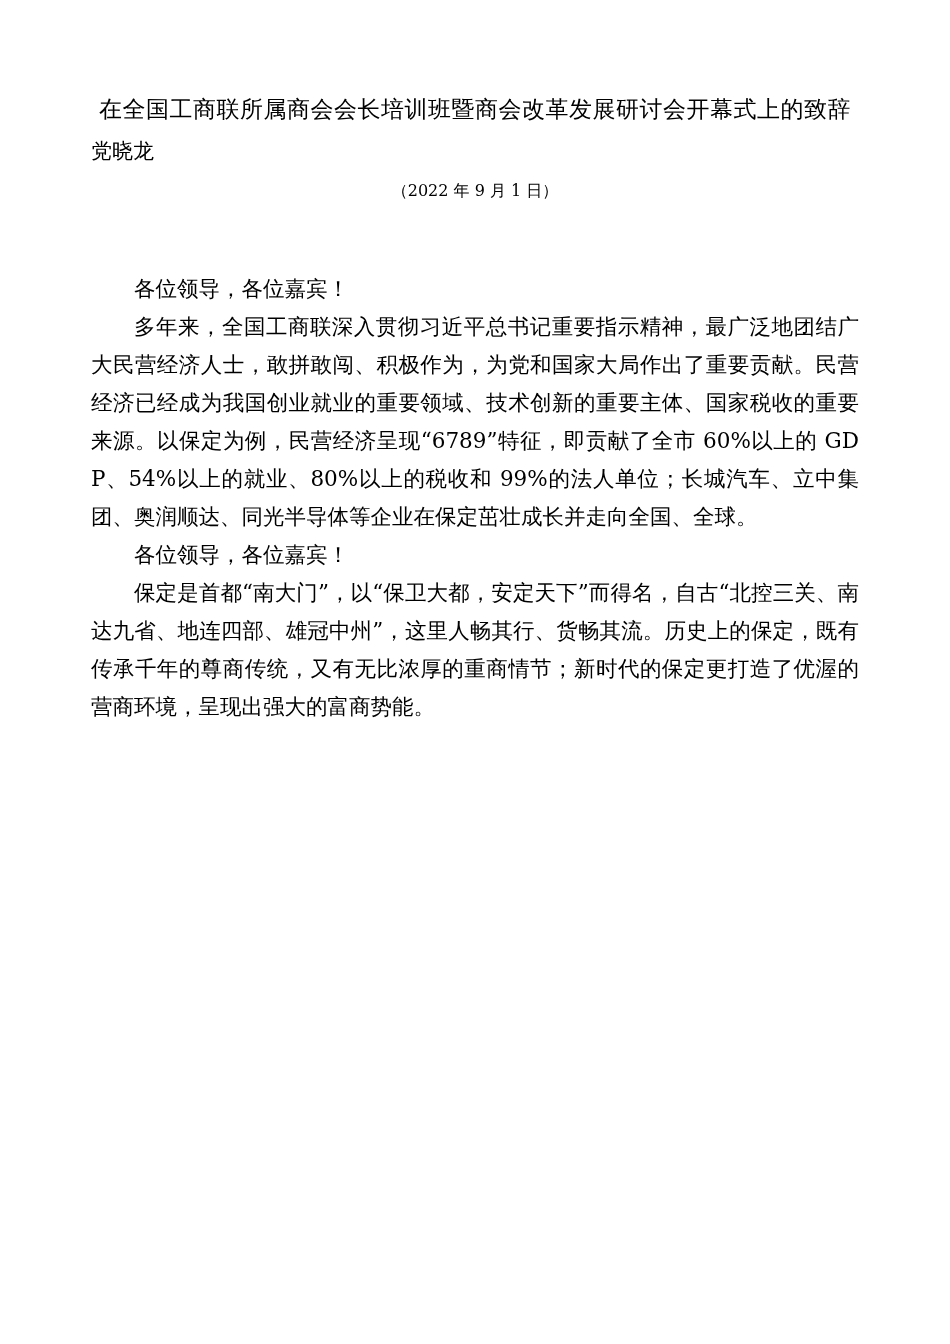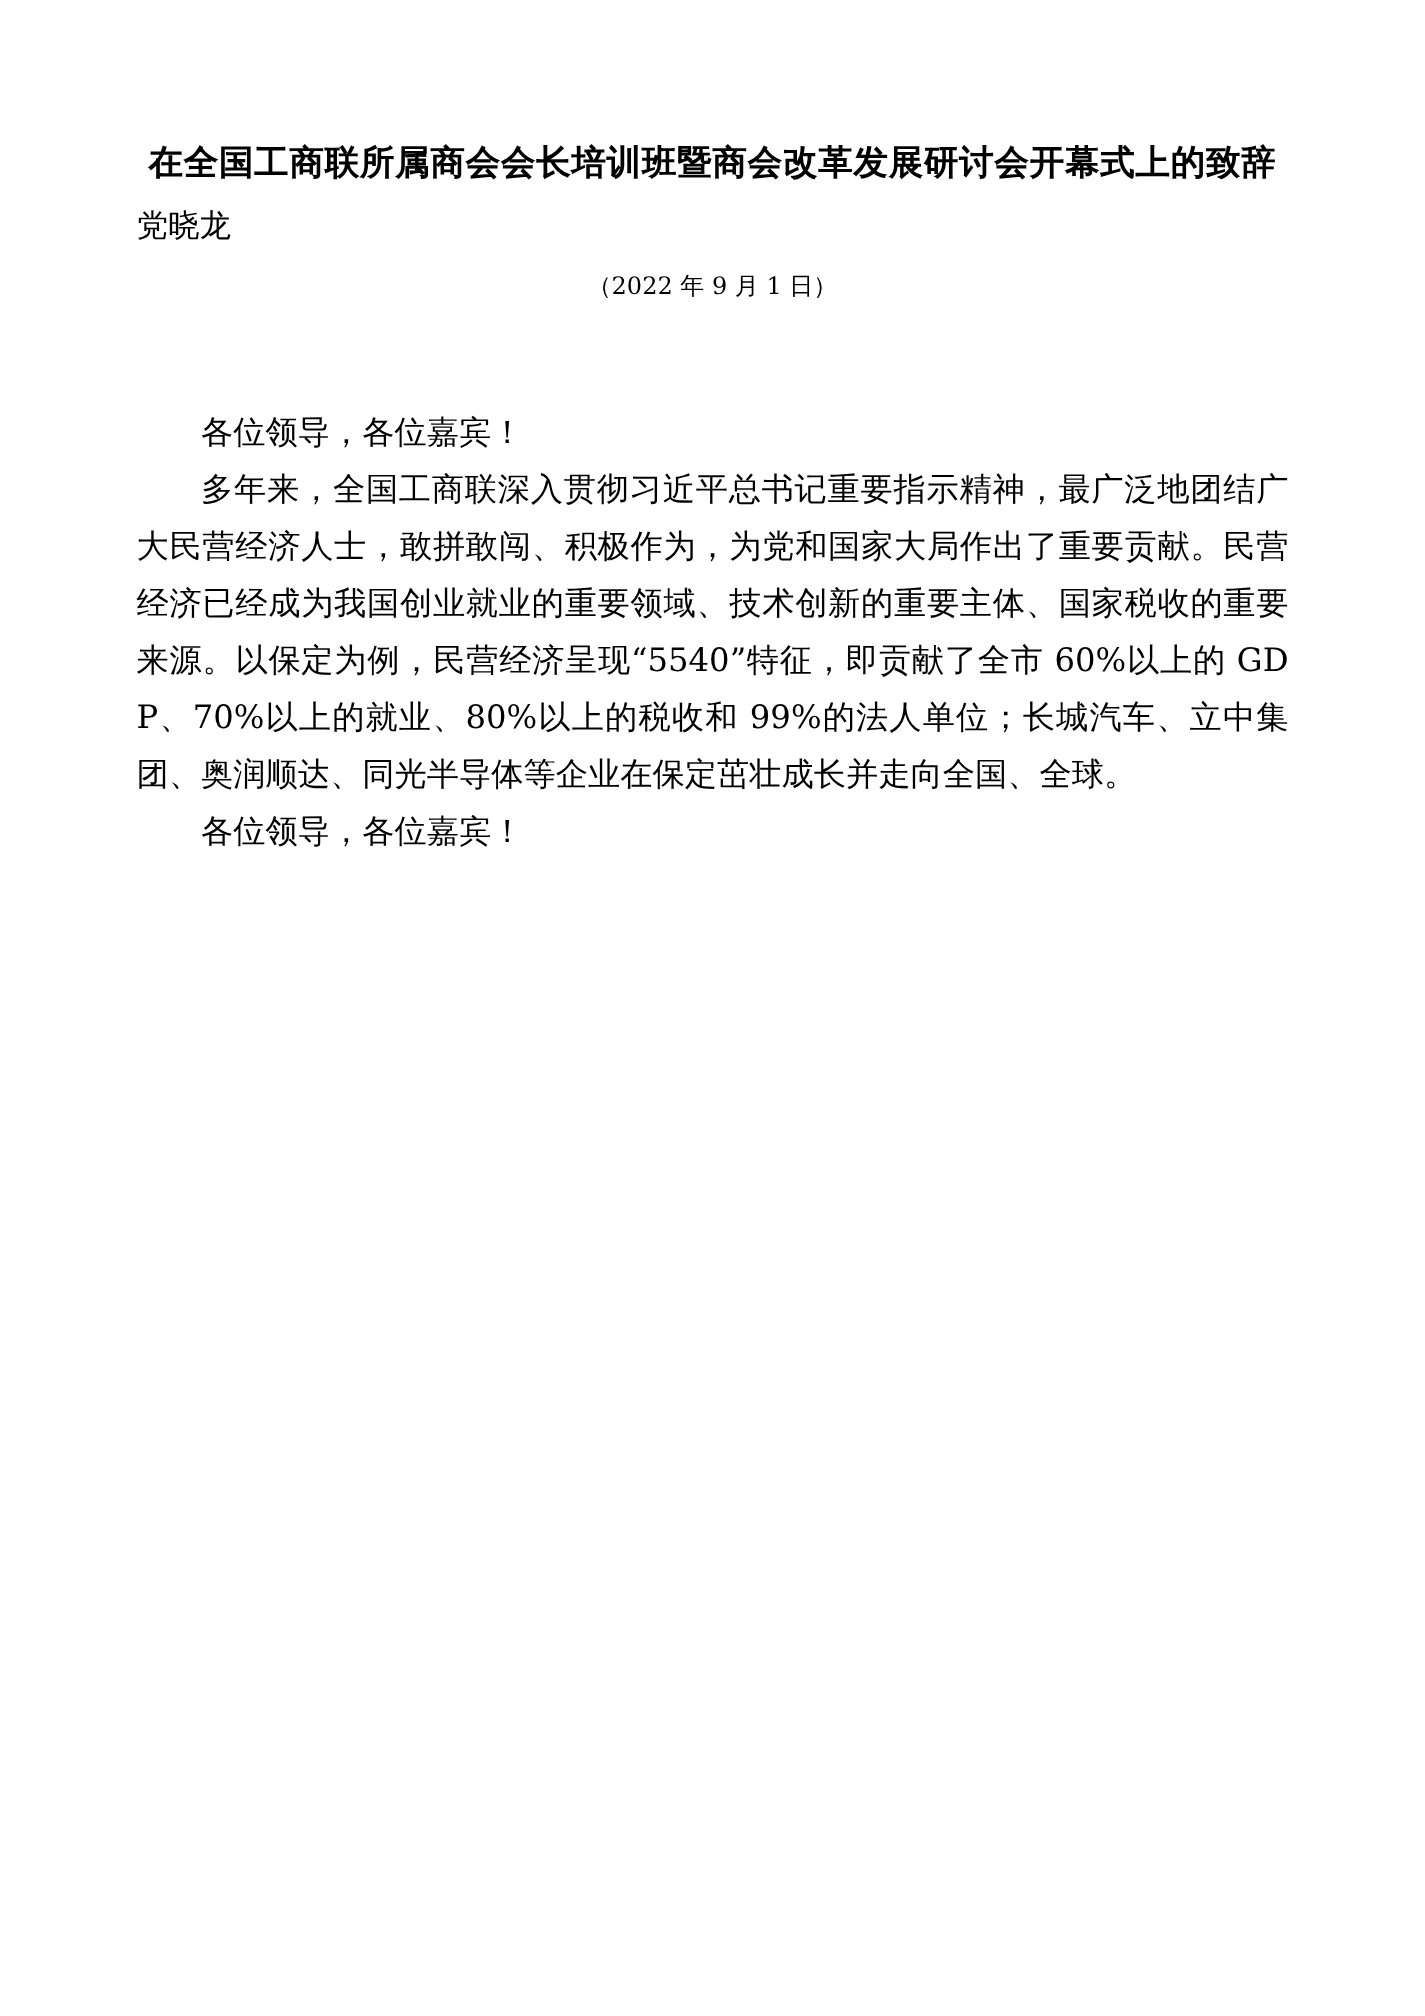--- a/index.html
+++ b/index.html
@@ -12,21 +12,21 @@
     min-height: 1344px;
     margin: 0 auto;
     background: #ffffff;
     box-sizing: border-box;
     padding: 92px 91px 60px 91px;
     font-family: "DejaVu Serif", "Liberation Serif", serif;
     color: #000000;
   }
   .doc-title {
     font-size: 23px;
-    font-weight: bold;
+    font-weight: normal;
     text-align: center;
     margin: 0 0 14px 0;
     line-height: 34px;
     letter-spacing: 0.5px;
   }
   .doc-author {
     font-size: 21px;
     text-align: left;
     margin: 0 0 12px 0;
     line-height: 26px;
@@ -53,16 +53,17 @@
 </style>
 </head>
 <body>
 
 <div class="page">
   <h1 class="doc-title">在全国工商联所属商会会长培训班暨商会改革发展研讨会开幕式上的致辞</h1>
   <div class="doc-author">党晓龙</div>
   <div class="doc-date">（2022 年 9 月 1 日）</div>
   <div class="doc-body">
     <p>各位领导，各位嘉宾！</p>
-    <p>多年来，全国工商联深入贯彻习近平总书记重要指示精神，最广泛地团结广大民营经济人士，敢拼敢闯、积极作为，为党和国家大局作出了重要贡献。民营经济已经成为我国创业就业的重要领域、技术创新的重要主体、国家税收的重要来源。以保定为例，民营经济呈现“5540”特征，即贡献了全市 60%以上的 GDP、70%以上的就业、80%以上的税收和 99%的法人单位；长城汽车、立中集团、奥润顺达、同光半导体等企业在保定茁壮成长并走向全国、全球。</p>
+    <p>多年来，全国工商联深入贯彻习近平总书记重要指示精神，最广泛地团结广大民营经济人士，敢拼敢闯、积极作为，为党和国家大局作出了重要贡献。民营经济已经成为我国创业就业的重要领域、技术创新的重要主体、国家税收的重要来源。以保定为例，民营经济呈现“6789”特征，即贡献了全市 60%以上的 GDP、54%以上的就业、80%以上的税收和 99%的法人单位；长城汽车、立中集团、奥润顺达、同光半导体等企业在保定茁壮成长并走向全国、全球。</p>
     <p>各位领导，各位嘉宾！</p>
+    <p>保定是首都“南大门”，以“保卫大都，安定天下”而得名，自古“北控三关、南达九省、地连四部、雄冠中州”，这里人畅其行、货畅其流。历史上的保定，既有传承千年的尊商传统，又有无比浓厚的重商情节；新时代的保定更打造了优渥的营商环境，呈现出强大的富商势能。</p>
   </div>
 </div>
 
 </body></html>

